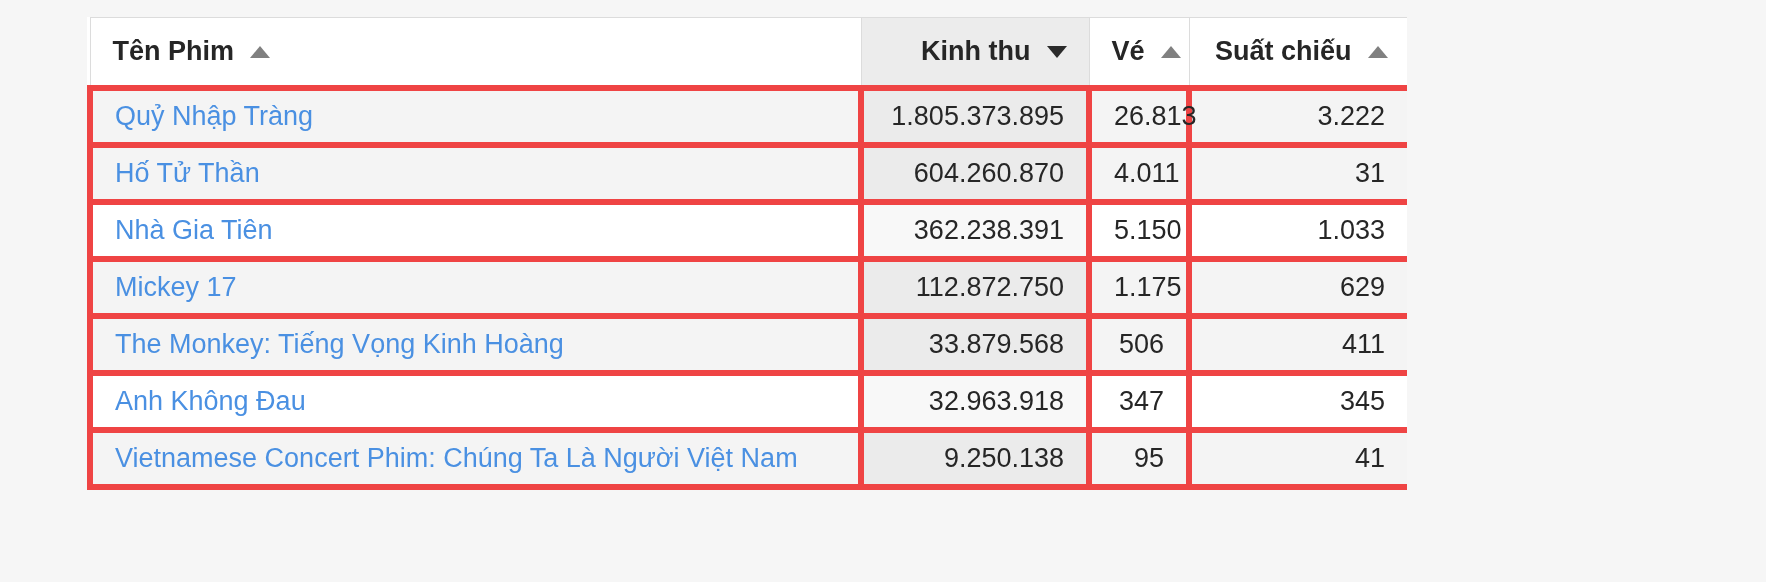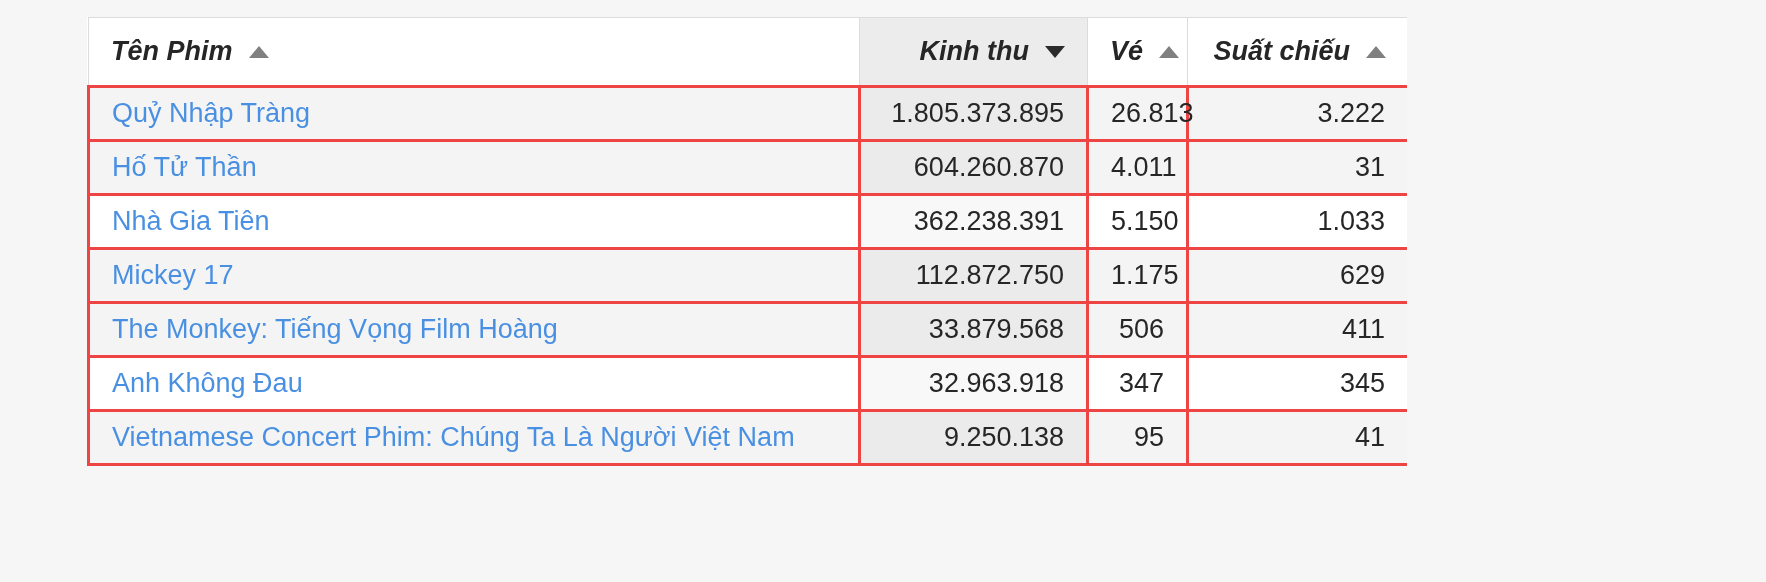--- a/index.html
+++ b/index.html
@@ -42,21 +42,20 @@
     border: 1px solid #dcdcdc;
     border-bottom: 2px solid #c9c9c9;
     font-size: 27px;
     font-weight: bold;
     color: #262626;
     padding: 18px 22px;
     height: 34px;
     box-sizing: border-box;
     vertical-align: middle;
     white-space: nowrap;
-    font-style: italic;
   }
   thead th.sorted-col {
     background: #ececec;
   }
   thead th.th-name   { text-align: left; }
   thead th.th-rev    { text-align: right; }
   thead th.th-tick   { text-align: right; margin-left: 8px; }
   thead th.th-show   { text-align: right; }
 
   .th-inner {
@@ -75,21 +74,21 @@
     border-right: 10px solid transparent;
     border-bottom: 12px solid #808080;
   }
   .sort-arrow.desc {
     border-left: 10px solid transparent;
     border-right: 10px solid transparent;
     border-top: 12px solid #2b2b2b;
   }
 
   tbody td {
-    border: 3px solid #ef4444;
+    border: 6px solid #ef4444;
     font-size: 27px;
     color: #262626;
     padding: 10px 22px;
     height: 49px;
     box-sizing: border-box;
     vertical-align: middle;
     white-space: nowrap;
     overflow: visible;
   }
   tbody tr.odd td { background: #f4f4f4; }
@@ -168,21 +167,21 @@
             <td class="td-tick">5.150</td>
             <td class="td-show">1.033</td>
           </tr>
           <tr class="odd">
             <td class="td-name"><a class="movie-link" href="#">Mickey 17</a></td>
             <td class="td-rev sorted-col">112.872.750</td>
             <td class="td-tick">1.175</td>
             <td class="td-show">629</td>
           </tr>
           <tr class="odd">
-            <td class="td-name"><a class="movie-link" href="#">The Monkey: Tiếng Vọng Film Hoàng</a></td>
+            <td class="td-name"><a class="movie-link" href="#">The Monkey: Tiếng Vọng Kinh Hoàng</a></td>
             <td class="td-rev sorted-col">33.879.568</td>
             <td class="td-tick">506</td>
             <td class="td-show">411</td>
           </tr>
           <tr class="even">
             <td class="td-name"><a class="movie-link" href="#">Anh Không Đau</a></td>
             <td class="td-rev sorted-col">32.963.918</td>
             <td class="td-tick">347</td>
             <td class="td-show">345</td>
           </tr>

